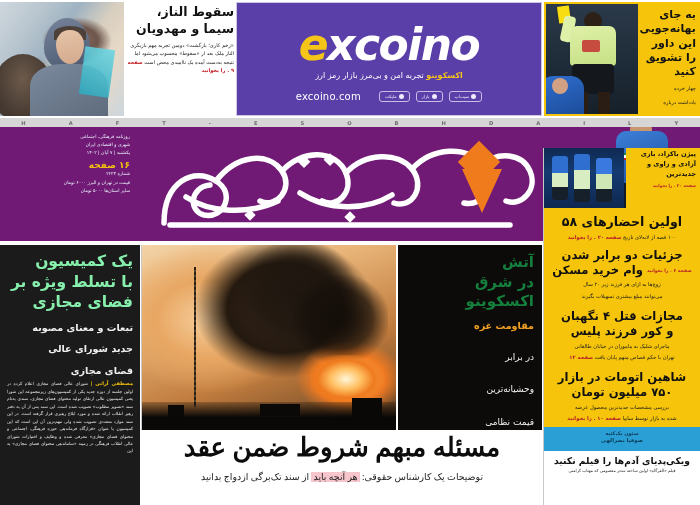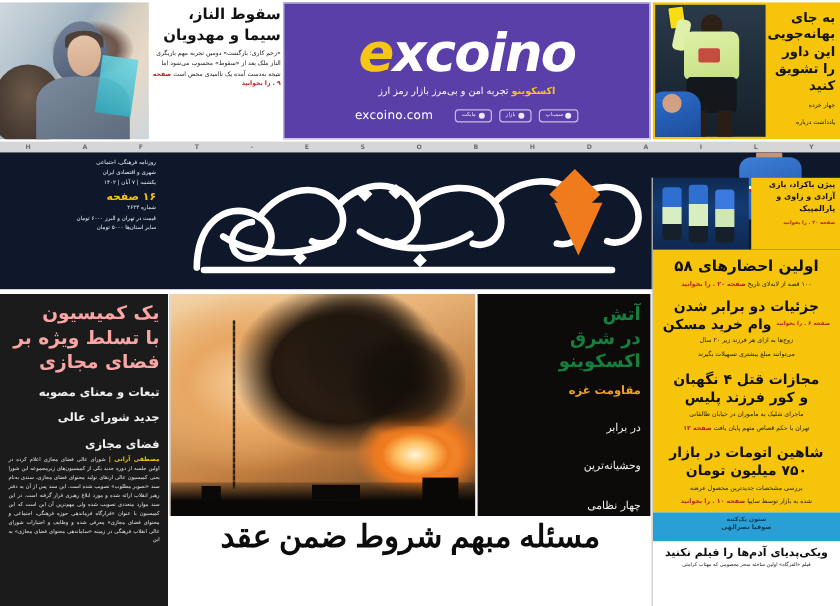--- a/index.html
+++ b/index.html
@@ -87,42 +87,42 @@
   #tr-text{position:absolute;right:4px;top:6px;width:58px;text-align:right;direction:rtl;}
   #tr-text .h{font-size:11px;font-weight:bold;line-height:1.3;color:#141414;}
   #tr-text .d{margin-top:5px;font-size:5.1px;line-height:1.6;color:#1a1a1a;}
 
   
   #latin-strip{left:0;top:118px;width:700px;height:9px;background:#d6d6d6;
      color:#6d6d6d;font-size:5.2px;letter-spacing:.3px;direction:ltr;
      display:flex;align-items:center;justify-content:space-around;font-weight:bold;}
 
   
-  #masthead{left:0;top:127px;width:700px;height:114px;background:#0f172a;overflow:hidden;}
+  #masthead{left:0;top:127px;width:700px;height:114px;background:#701a75;overflow:hidden;}
   #mast-logo{position:absolute;left:150px;top:0;width:400px;height:114px;}
   #mast-logo svg{display:block;}
   #mast-info{position:absolute;left:6px;top:6px;width:124px;text-align:right;direction:rtl;}
   #mast-info .l1{font-size:4.6px;line-height:1.75;color:#eaf4fb;}
   #mast-info .pages{margin-top:3px;font-size:9px;font-weight:bold;color:#f5c40b;}
   #mast-info .issue{font-size:4.6px;color:#eaf4fb;margin-top:1px;}
   #mast-info .price{margin-top:3px;font-size:4.6px;color:#eaf4fb;line-height:1.7;}
   #mast-player{position:absolute;right:6px;top:0;width:104px;height:114px;overflow:hidden;}
   #mast-player .torso{position:absolute;left:26px;top:4px;width:52px;height:54px;
      background:linear-gradient(160deg,#3d7fd8,#1d4f9e);border-radius:10px 10px 6px 6px;}
   #mast-player .head{position:absolute;left:40px;top:-8px;width:22px;height:22px;
      background:#c9956f;border-radius:50%;}
   #mast-player .leg1{position:absolute;left:30px;top:56px;width:18px;height:44px;background:#111a24;border-radius:4px;}
   #mast-player .leg2{position:absolute;left:54px;top:56px;width:18px;height:44px;background:#111a24;border-radius:4px;}
   #mast-player .flag{position:absolute;left:34px;top:26px;width:9px;height:7px;
      background:linear-gradient(#1d8a3f 33%,#fff 33%,#fff 66%,#c42026 66%);}
 
   
   #left-col{left:0;top:245px;width:140px;height:260px;background:#1b1b1b;color:#fff;overflow:hidden;}
   #left-col .inner{padding:6px 7px 0 7px;direction:rtl;text-align:right;}
-  #left-col .h{font-size:15.5px;font-weight:bold;line-height:1.33;color:#fca5a5;}
+  #left-col .h{font-size:15.5px;font-weight:bold;line-height:1.33;color:#86efac;}
   #left-col .sub{margin-top:8px;font-size:9.6px;font-weight:bold;line-height:1.4;color:#f0f0f0;}
   #left-col .byline{margin-top:7px;font-size:5px;font-weight:bold;color:#f5c40b;display:inline;}
   #left-col .body{font-size:4.35px;line-height:1.72;color:#e4e4e4;text-align:justify;
      margin-top:2px;}
 
   
   #center{left:142px;top:245px;width:400px;height:260px;}
   #main-photo{position:absolute;left:0;top:0;width:254px;height:185px;overflow:hidden;
      background:
       radial-gradient(ellipse 72px 50px at 82% 72%, #fff3cf 0%, #ffb25a 26%, #f07a22 48%, rgba(190,90,30,0) 76%),
@@ -358,43 +358,48 @@
       <div class="bld3"></div>
     </div>
 
     <div id="photo-caption">
       <div class="h">آتش</div>
       <div class="h">در شرق</div>
       <div class="h">اکسکوینو</div>
       <div class="kicker">مقاومت غزه</div>
       <div class="d">در برابر</div>
       <div class="d">وحشیانه‌ترین</div>
-      <div class="d">چهار نظامی</div>
+      <div class="d">قیمت نظامی</div>
       <div class="d">به یک شهر در</div>
       <div class="d">تاریخ معاصر</div>
       <div class="pg">صفحه ۲ و ۱۴</div>
     </div>
 
     <div id="center-head">
       <div class="h">مسئله مبهم شروط ضمن عقد</div>
+      <div class="sub">
+        <span>توضیحات یک کارشناس حقوقی:</span>
+        <span class="hl">هر آنچه باید</span>
+        <span>از سند تک‌برگی ازدواج بدانید</span>
+      </div>
     </div>
   </div>
 
   <div class="abs" id="right-col">
 
     <div id="rc-photo">
       <div class="l1"></div>
       <div class="l2"></div>
       <div class="l3"></div>
     </div>
 
     <div id="rc-sport">
       <div class="d">پیژن باکزاد، بازی</div>
       <div class="d">آزادی و زاوی و</div>
-      <div class="d">پارالمپیک</div>
+      <div class="d">جدیدترین</div>
       <div class="pg">صفحه ۲۰ . را بخوانید</div>
     </div>
 
     <div class="abs rc-yellow" style="left:0;top:60px;width:156px;height:235px;">
 
       <div class="rc-item" style="padding-top:6px;">
         <div class="h">اولین احضارهای ۵۸</div>
         <div class="d">
           <span>۱۰۰ قصه از لابه‌لای تاریخ</span>
           <span class="pg">صفحه ۲۰ . را بخوانید</span>

